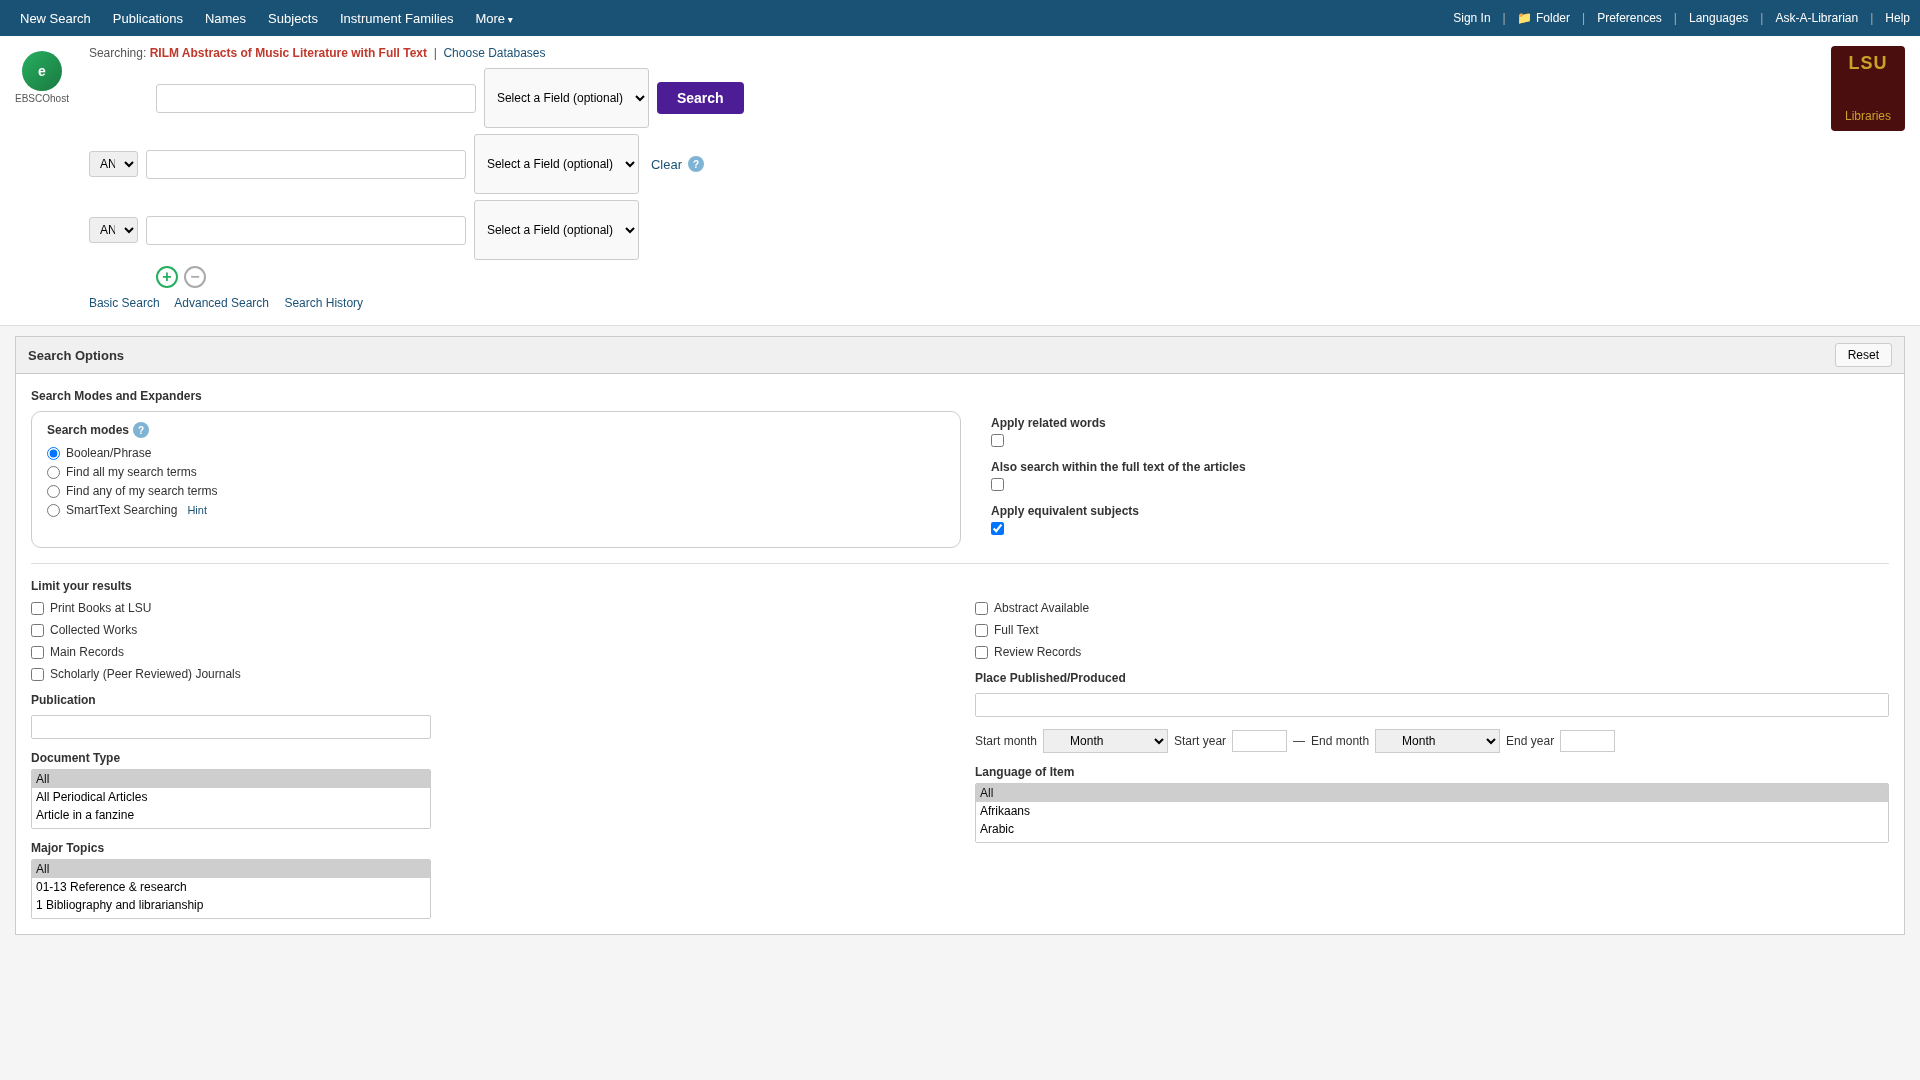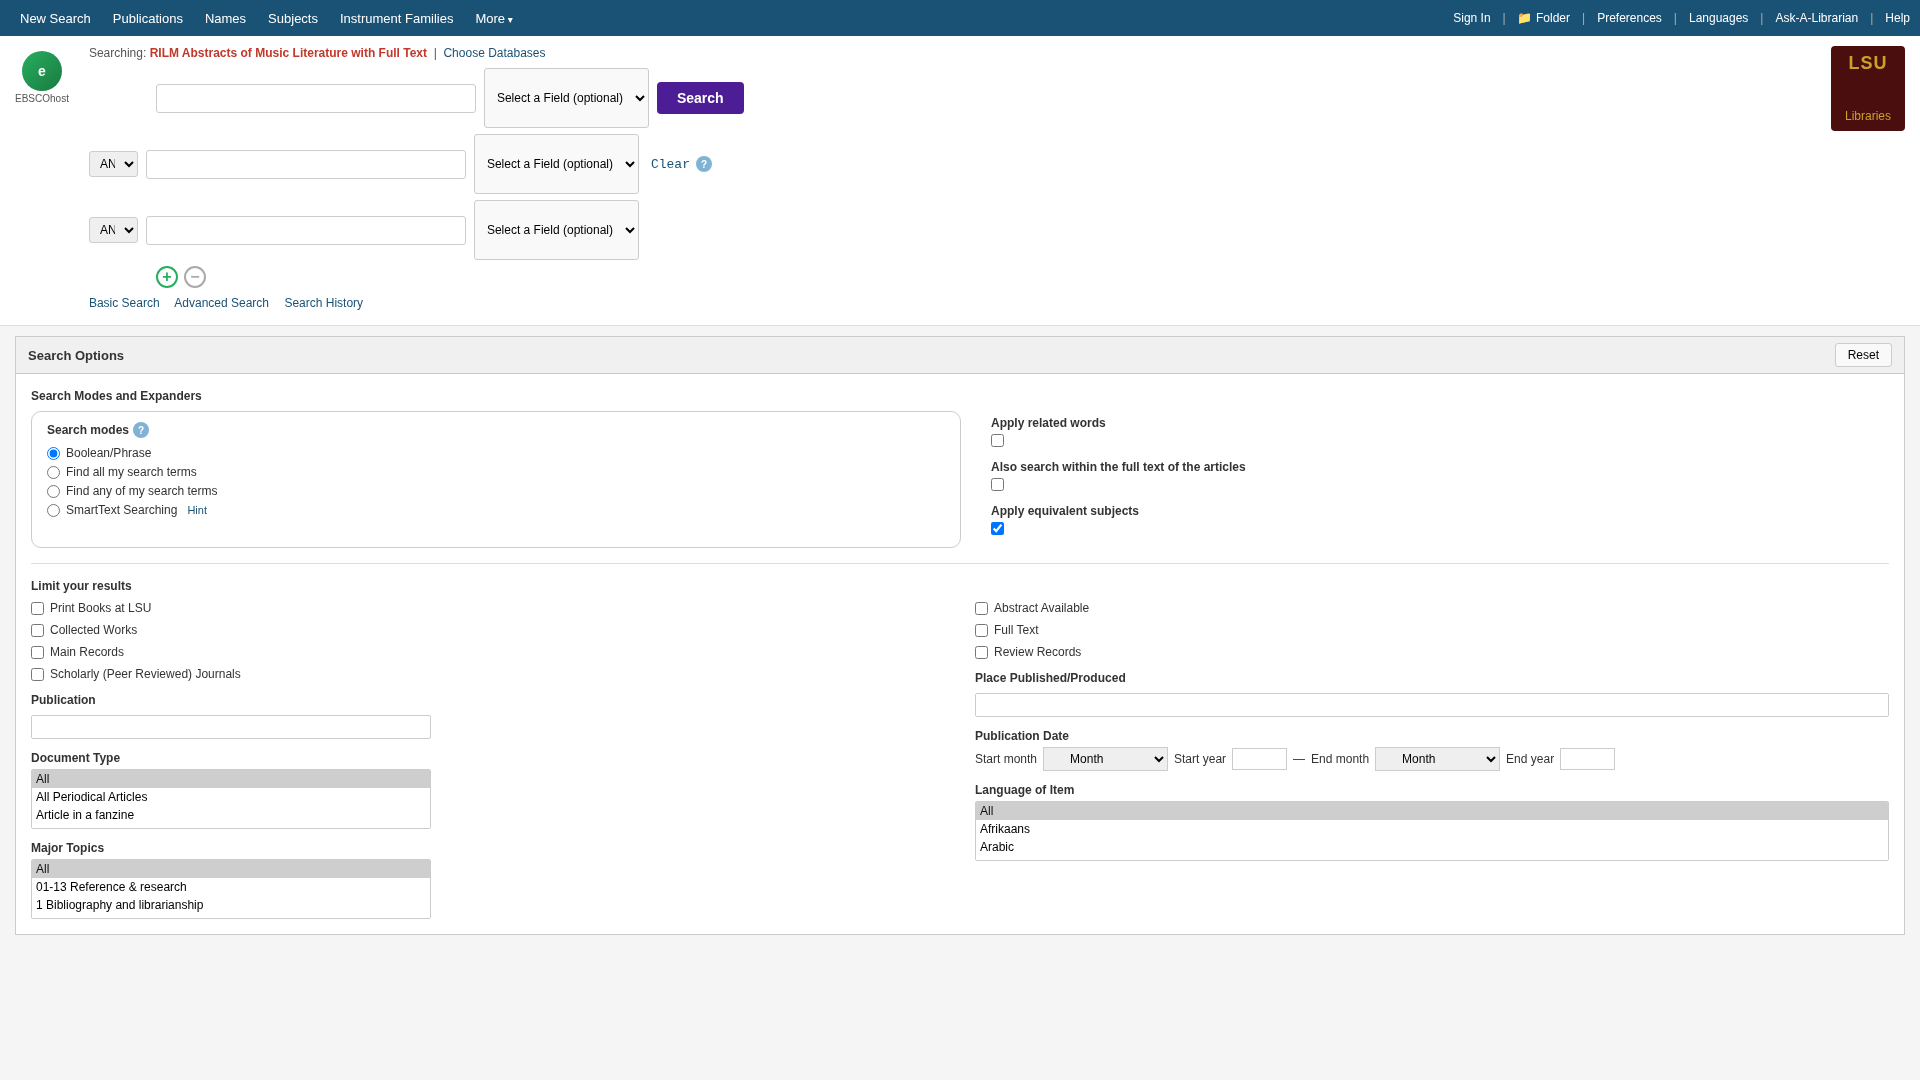--- a/index.html
+++ b/index.html
@@ -58,21 +58,21 @@
       flex: 1; max-width: 320px; padding: 6px 8px; border: 1px solid #ccc; border-radius: 3px; font-size: 13px;
     }
     .field-select {
       padding: 21px 8px; border: 1px solid #ccc; border-radius: 3px; font-size: 12px; background: #f9f9f9;
     }
     #search-btn {
       background: #4c1d95; color: #fff; border: none; padding: 8px 20px;
       font-size: 14px; font-weight: bold; border-radius: 4px; cursor: pointer;
     }
     #clear-area { display: flex; align-items: center; gap: 6px; margin-left: 4px; }
-    #clear-link { color: #1a5276; text-decoration: none; font-size: 13px; font-family: Liberation Mono, monospace; }
+    #clear-link { color: #1a5276; text-decoration: none; font-size: 13px; }
     .help-icon {
       display: inline-flex; align-items: center; justify-content: center;
       width: 16px; height: 16px; border-radius: 50%; background: #7fb3d3;
       color: #fff; font-size: 10px; font-weight: bold; cursor: pointer;
     }
     #add-remove-row { display: flex; align-items: center; gap: 6px; margin-top: 4px; margin-left: 4px; }
     .icon-btn {
       width: 22px; height: 22px; border-radius: 50%; display: inline-flex;
       align-items: center; justify-content: center; cursor: pointer;
       font-size: 16px; font-weight: bold; border: 2px solid;
@@ -373,21 +373,20 @@
             <span>Review Records</span>
               </label>
           </div>
 
           <div style="margin-top:12px;">
             <div class="limit-label">Place Published/Produced</div>
             <input type="text" class="text-input-field" style="">
           </div>
 
           <div style="margin-top:12px;">
-            <div class="limit-label">Publication Date</div>
             <div class="pub-date-row">
               <span>Start month</span>
               <select>
                 <option>Month</option>
                 <option>January</option><option>February</option><option>March</option>
                 <option>April</option><option>May</option><option>June</option>
                 <option>July</option><option>August</option><option>September</option>
                 <option>October</option><option>November</option><option>December</option>
               </select>
               <span>Start year</span>

